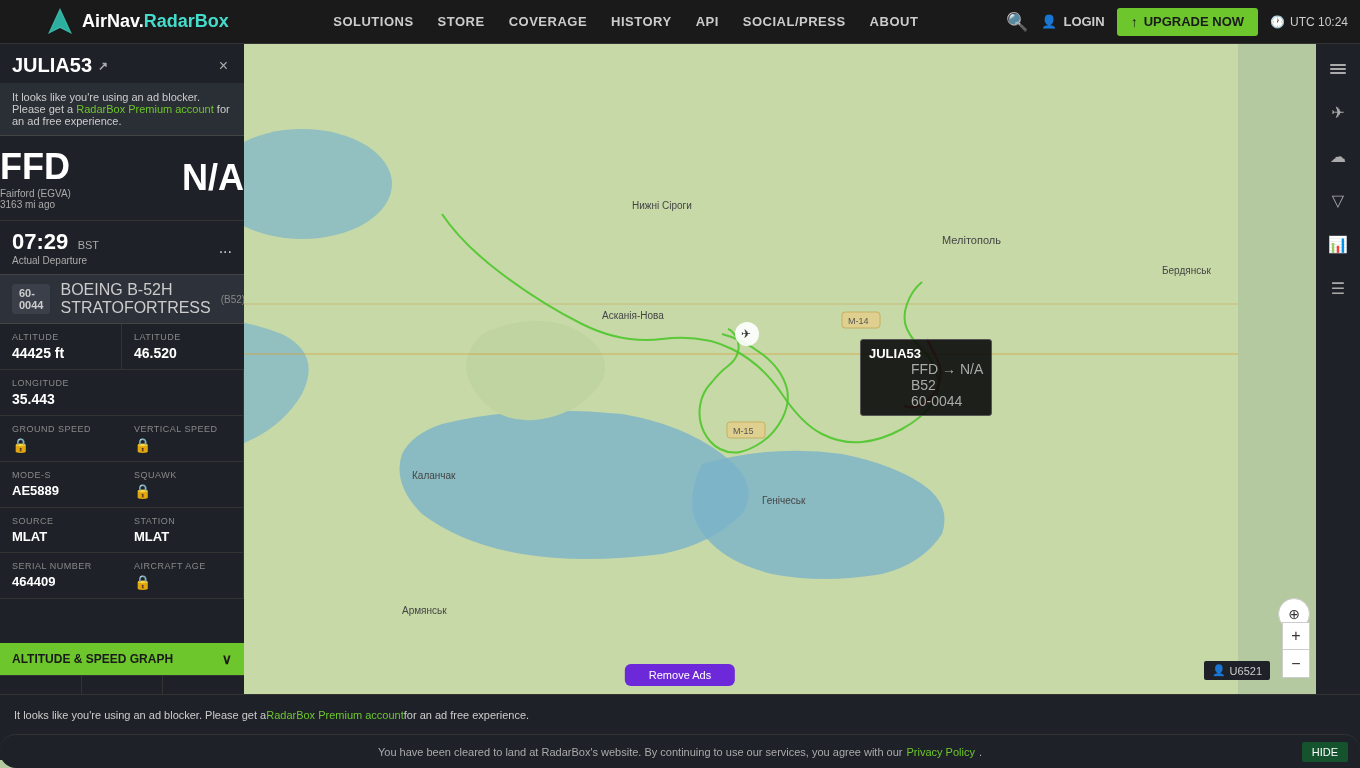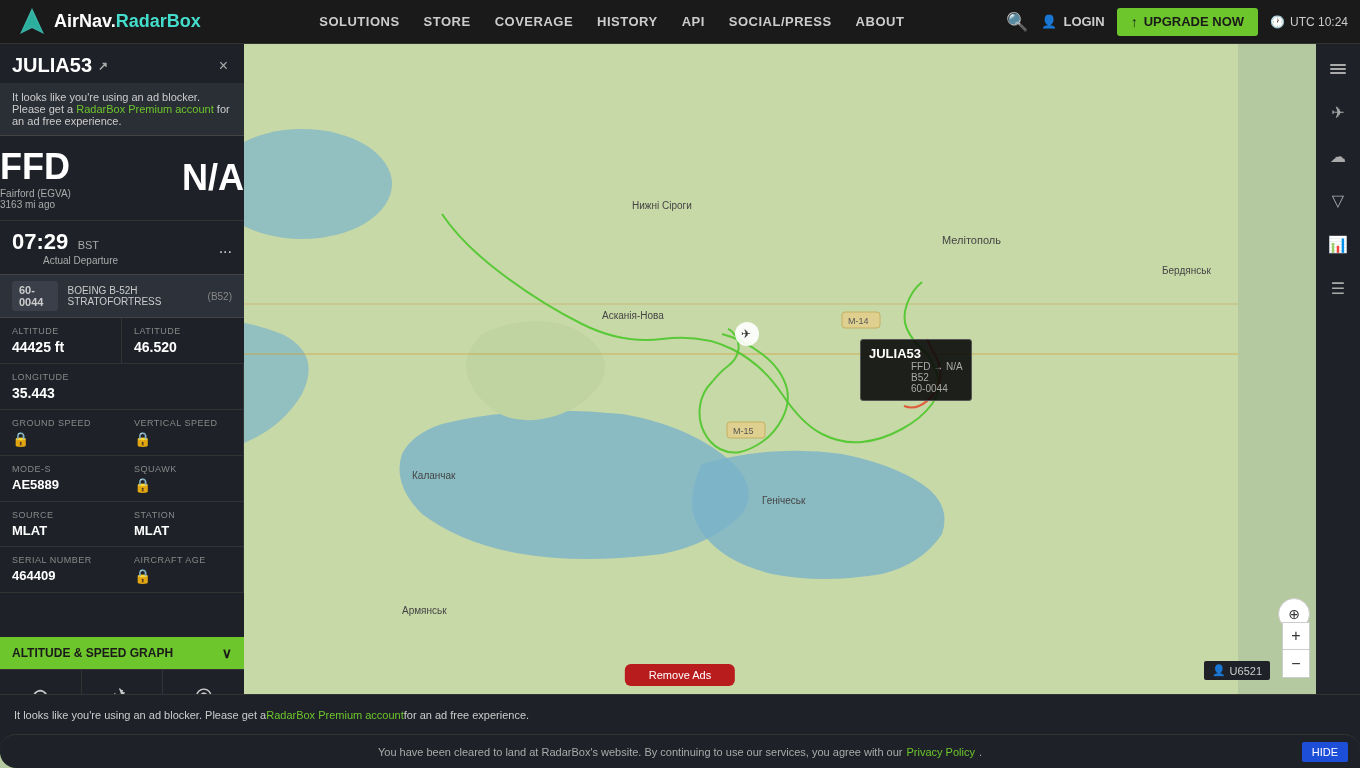--- a/index.html
+++ b/index.html
@@ -5,21 +5,21 @@
     * { margin: 0; padding: 0; box-sizing: border-box; }
     body { width: 1360px; height: 768px; overflow: hidden; font-family: Arial, sans-serif; background: #1a1a1a; }
 
     
     .navbar {
       position: absolute; top: 0; left: 0; right: 0; height: 44px;
       background: #1a1a1a; display: flex; align-items: center; z-index: 100;
       border-bottom: 1px solid #333;
     }
     .navbar-logo {
-      display: flex; align-items: center; padding: 0 16px; gap: 6px;
+      display: flex; align-items: center; padding: 0 16px; gap: 6px; margin-left: 28px;
     }
     .logo-icon {
       width: 32px; height: 32px;
     }
     .navbar-links {
       display: flex; align-items: center; gap: 24px; flex: 1; justify-content: center;
     }
     .navbar-links a {
       color: #ccc; text-decoration: none; font-size: 13px; font-weight: 600;
       letter-spacing: 0.5px; text-transform: uppercase;
@@ -89,30 +89,30 @@
     .dep-code { font-size: 36px; font-weight: bold; color: white; }
     .arr-code { font-size: 36px; font-weight: bold; color: white; }
     .airport-name { font-size: 10px; color: #aaa; }
 
     .departure-info {
       display: flex; justify-content: space-between; align-items: center;
       padding: 8px 12px; border-top: 1px solid #333;
     }
     .dep-time { font-size: 22px; font-weight: bold; color: white; }
     .dep-time-unit { font-size: 11px; color: #aaa; margin-left: 6px; }
-    .dep-label { font-size: 10px; color: #aaa; margin-left: 31px; }
+    .dep-label { font-size: 10px; color: #aaa; }
     .arr-time { font-size: 16px; color: #ccc; }
 
     .flight-badge {
       background: #2d3139; padding: 6px 12px;
       display: flex; align-items: center; gap: 10px;
       border-top: 1px solid #444; border-bottom: 1px solid #444;
     }
     .badge-code { background: #3a3f49; padding: 3px 7px; border-radius: 3px; font-size: 11px; color: #ccc; font-weight: bold; }
-    .aircraft-name { font-size: 10px; color: #ccc; }
+    .aircraft-name { font-size: 16px; color: #ccc; }
     .icao-code { font-size: 10px; color: #888; }
 
     .data-grid {
       display: grid; grid-template-columns: 1fr 1fr;
     }
     .data-cell {
       padding: 8px 12px; border-bottom: 1px solid #333; border-right: 1px solid #333;
     }
     .data-cell:nth-child(even) { border-right: none; }
     .data-label { font-size: 9px; color: #888; text-transform: uppercase; letter-spacing: 0.5px; margin-bottom: 3px; }
@@ -150,34 +150,34 @@
     }
 
     
     .map-tooltip {
       position: absolute; background: rgba(10,10,10,0.9);
       color: white; padding: 6px 8px; border-radius: 3px;
       font-size: 11px; border: 1px solid #555;
       top: 295px; left: 860px;
     }
     .tooltip-callsign { font-size: 13px; font-weight: bold; color: white; }
-    .tooltip-detail { color: #aaa; font-size: 10px; padding-left: 42px; }
+    .tooltip-detail { color: #aaa; font-size: 14px; padding-left: 42px; }
 
     
     .bottom-banner {
       position: absolute; bottom: 0; left: 0; right: 0; height: 34px;
       background: #1e2228; display: flex; align-items: center; justify-content: center;
       font-size: 11px; color: #aaa; z-index: 100; border-top: 1px solid #333;
       gap: 4px;
       border-radius: 16px;
     }
     .bottom-banner a { color: #6dc62b; text-decoration: none; }
     .hide-btn {
       position: absolute; right: 12px;
-      background: #1d4ed8; color: white; border: none; padding: 4px 10px;
+      background: #14532d; color: white; border: none; padding: 4px 10px;
       cursor: pointer; font-size: 11px; border-radius: 2px; text-align: center;
     }
 
     
     .ad-blocker-bottom {
       position: absolute; bottom: 34px; left: 0; right: 0; height: 40px;
       background: #1e2228; display: flex; align-items: center;
       font-size: 11px; color: #ccc; padding: 0 14px; z-index: 100;
       border-top: 1px solid #333;
     }
@@ -190,21 +190,21 @@
     }
     .zoom-btn {
       width: 28px; height: 28px; background: white; border: 1px solid #ccc;
       display: flex; align-items: center; justify-content: center;
       cursor: pointer; font-size: 16px; color: #333;
     }
 
     
     .remove-ads-btn {
       position: absolute; bottom: 82px; left: 50%; transform: translateX(-50%);
-      background: #b91c1c; color: white; padding: 5px 24px; border-radius: 6px;
+      background: #6d28d9; color: white; padding: 5px 24px; border-radius: 6px;
       font-size: 11px; cursor: pointer; z-index: 60; border: none;
     }
 
     
     .user-count {
       position: absolute; bottom: 82px; right: 50px; background: #1e2228;
       color: #ccc; padding: 3px 8px; font-size: 11px; border-radius: 2px;
       z-index: 60; display: flex; align-items: center; gap: 4px;
     }
 

